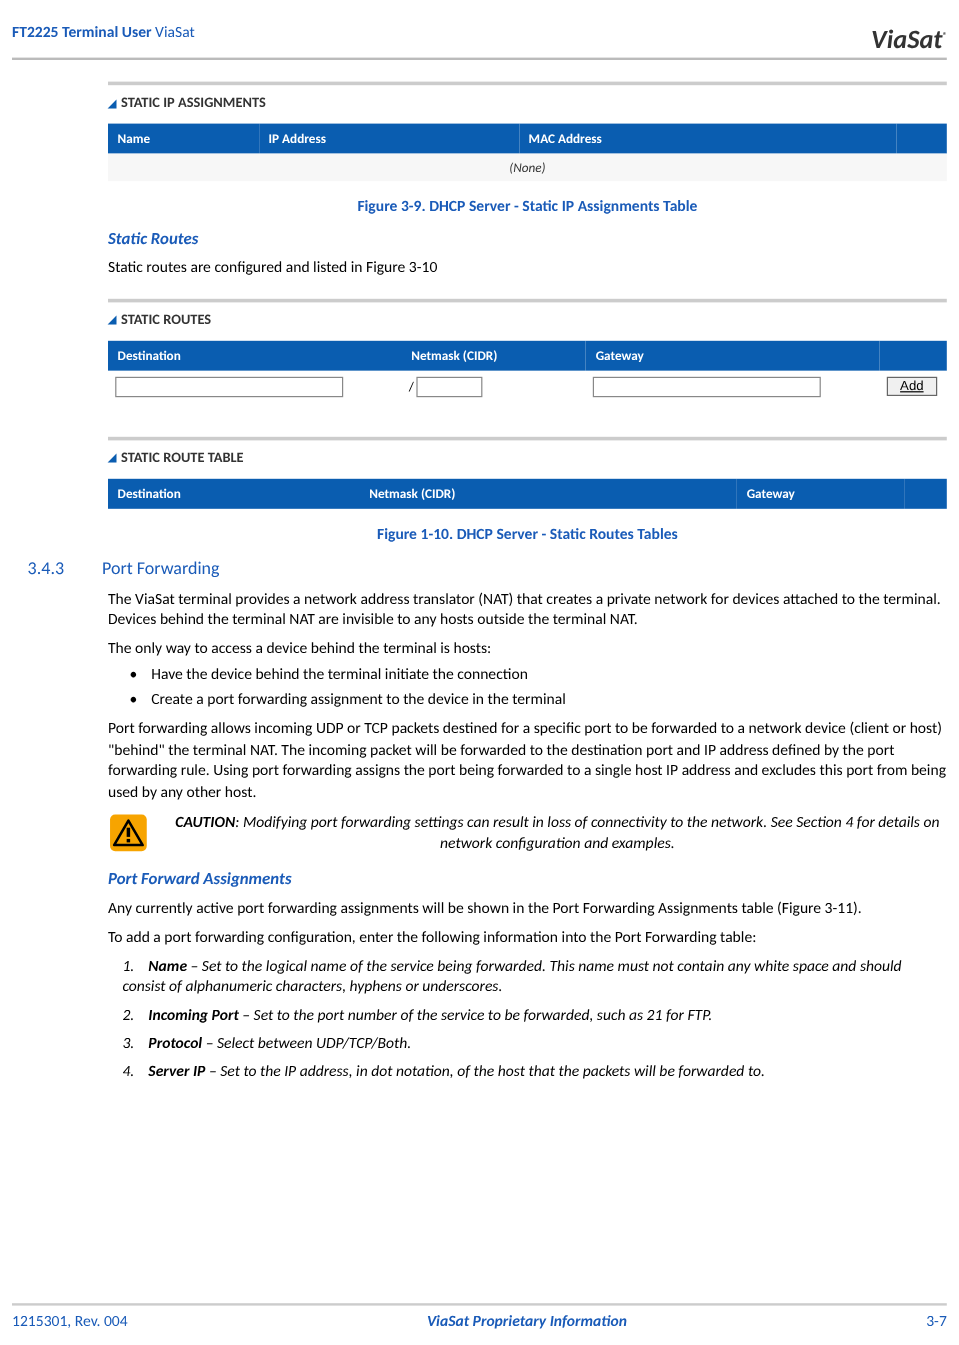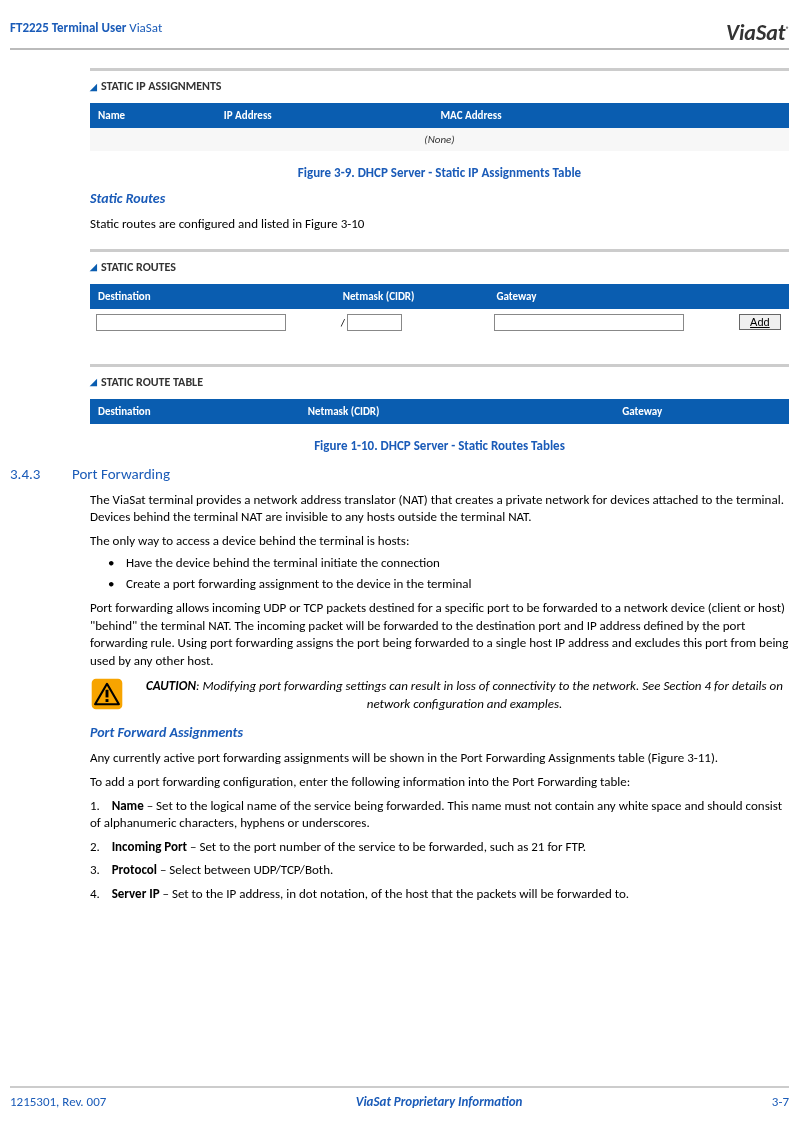--- a/index.html
+++ b/index.html
@@ -123,21 +123,21 @@
       border: 1px solid #666;
       font-size: 11px;
       padding: 1px 10px;
       text-decoration: underline;
       cursor: pointer;
     }
     .section-row {
       display: flex;
       align-items: baseline;
       gap: 14px;
-      margin: 12px 0 8px 0;
+      margin: 12px 0 8px 13px;
     }
     .section-num {
       font-size: 15px;
       color: #1a5bb8;
       width: 48px;
     }
     .section-title {
       font-size: 15px;
       color: #1a5bb8;
       text-align: center;
@@ -172,22 +172,23 @@
     .caution-text {
       font-style: italic;
       font-size: 13px;
       line-height: 1.35;
     }
     .caution-text .bold {
       font-weight: bold;
     }
     .num-list-item {
       font-size: 13px;
-      margin: 6px 0;
+      margin: 6px 12px;
       line-height: 1.35;
+      font-style: italic;
     }
     .num-list-item .n {
       display: inline-block;
     }
     .num-list-item .b {
       font-weight: bold;
     }
     .footer {
       position: absolute;
       bottom: 12px;
@@ -338,17 +339,17 @@
     <span class="n">3.</span>&nbsp;&nbsp;&nbsp;&nbsp;<span class="b">Protocol</span><span> – Select between UDP/TCP/Both.</span>
   </div>
   <div class="num-list-item">
     <span class="n">4.</span>&nbsp;&nbsp;&nbsp;&nbsp;<span class="b">Server IP</span><span> – Set to the IP address, in dot notation, of the host that the packets will be forwarded to.</span>
   </div>
 </div>
 
 <div class="footer">
   <div class="footer-line"></div>
   <div class="footer-row">
-    <span>1215301, Rev.  007</span>
+    <span>1215301, Rev.  004</span>
     <span class="footer-center">ViaSat Proprietary Information</span>
     <span>3-7</span>
   </div>
 </div>
 
 </body></html>

